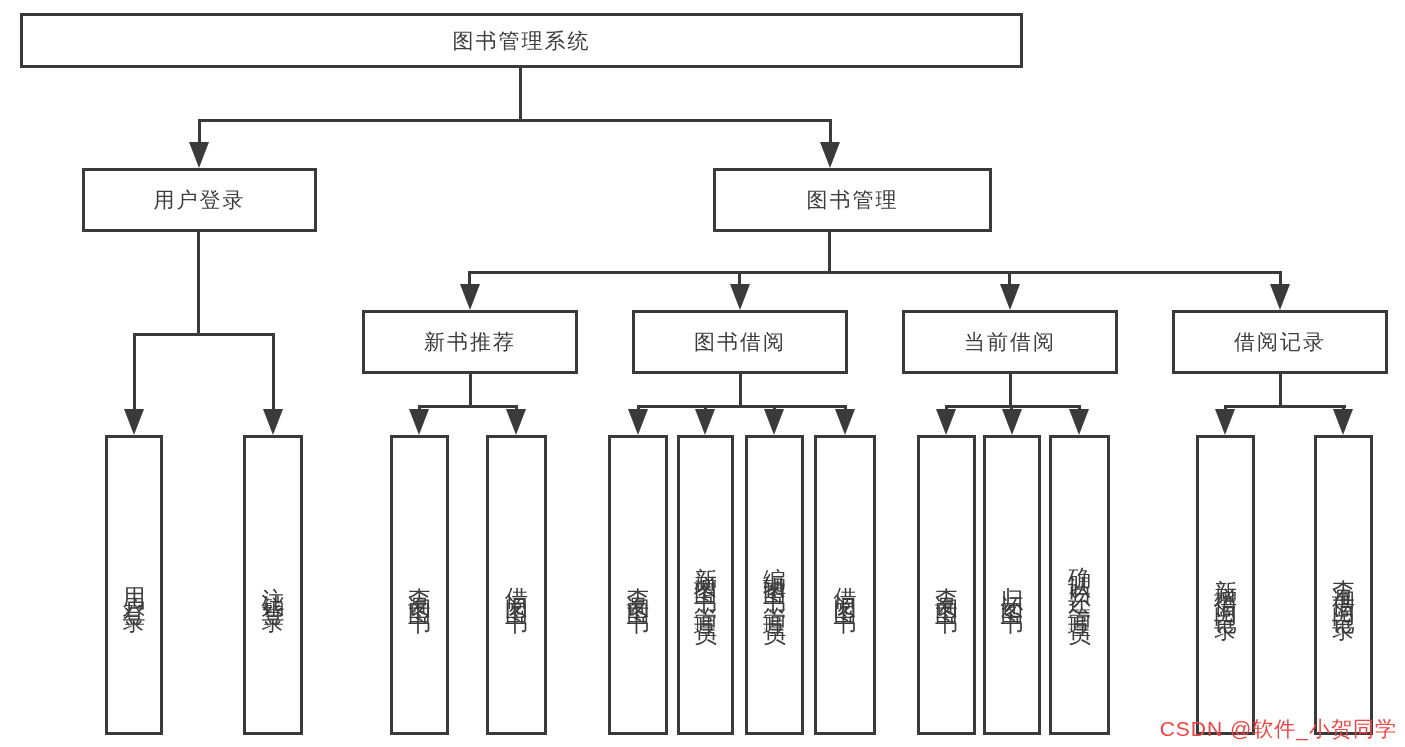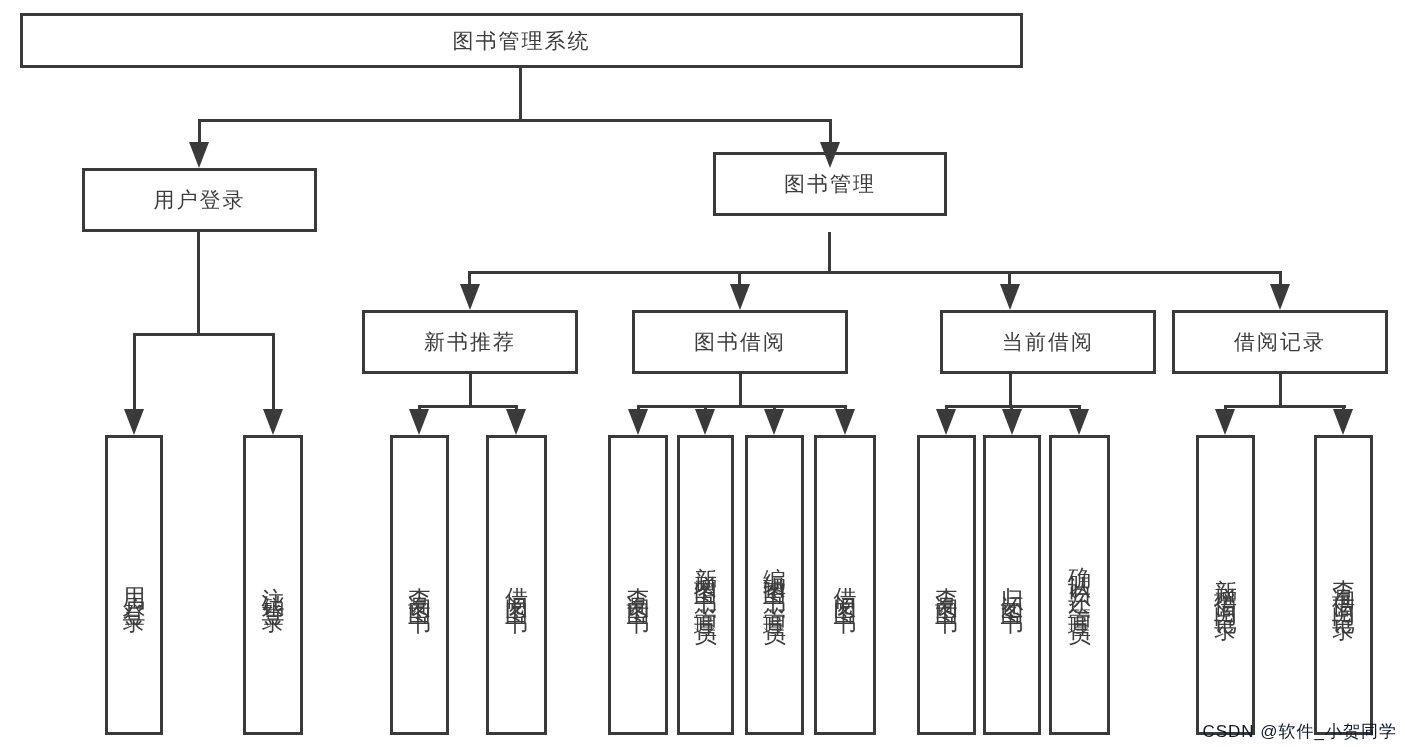--- a/index.html
+++ b/index.html
@@ -37,49 +37,49 @@
   .arw{
     position:absolute;
     width:0;height:0;
     border-left:10px solid transparent;
     border-right:10px solid transparent;
     border-top:26px solid #3a3a3a;
   }
   .watermark{
     position:absolute;
     right:8px;bottom:4px;
-    font-size:17px;
-    color:#0f172a;
+    font-size:21px;
+    color:#ef4444;
     letter-spacing:1px;
     white-space:nowrap;
   }
 </style>
 </head>
 <body>
 
 <div class="canvas">
 
   <div class="box h" style="left:20px;top:13px;width:1003px;height:55px">
     <span class="lbl">图书管理系统</span>
   </div>
 
   <div class="box h" style="left:82px;top:168px;width:235px;height:64px">
     <span class="lbl">用户登录</span>
   </div>
-  <div class="box h" style="left:713px;top:152px;width:234px;height:64px">
+  <div class="box h" style="left:713px;top:168px;width:279px;height:64px">
     <span class="lbl">图书管理</span>
   </div>
 
   <div class="box h" style="left:632px;top:310px;width:216px;height:64px">
     <span class="lbl">图书借阅</span>
   </div>
   <div class="box h" style="left:362px;top:310px;width:216px;height:64px">
     <span class="lbl">新书推荐</span>
   </div>
-  <div class="box h" style="left:940px;top:310px;width:216px;height:64px">
+  <div class="box h" style="left:902px;top:310px;width:216px;height:64px">
     <span class="lbl">当前借阅</span>
   </div>
   <div class="box h" style="left:1172px;top:310px;width:216px;height:64px">
     <span class="lbl">借阅记录</span>
   </div>
 
   <div class="box v" style="left:105px;top:435px;width:58px;height:300px">
     <span class="lbl">用户登录</span>
   </div>
   <div class="box v" style="left:243px;top:435px;width:60px;height:300px">

